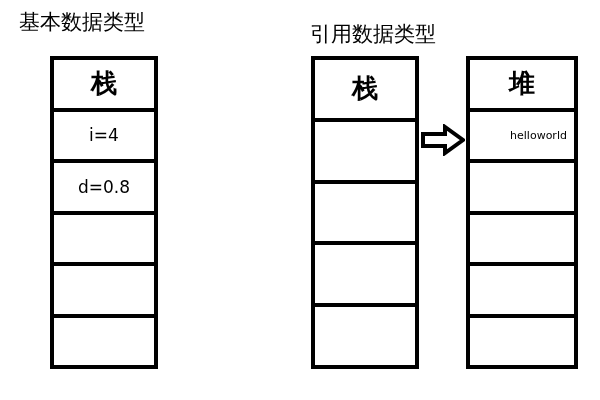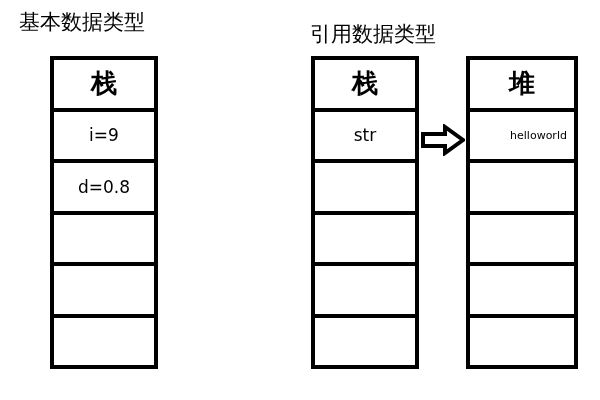--- a/index.html
+++ b/index.html
@@ -90,30 +90,29 @@
 <body>
 
 <div class="canvas">
 
   <div class="section-title" id="title-primitive">基本数据类型</div>
 
   <div class="section-title" id="title-reference">引用数据类型</div>
 
   <div class="mem-column" id="col-stack-primitive">
     <div class="mem-cell header">栈</div>
-    <div class="mem-cell">i=9</div>
+    <div class="mem-cell">i=4</div>
     <div class="mem-cell">d=0.8</div>
     <div class="mem-cell empty"></div>
     <div class="mem-cell empty"></div>
     <div class="mem-cell empty"></div>
   </div>
 
   <div class="mem-column" id="col-stack-reference">
     <div class="mem-cell header">栈</div>
-    <div class="mem-cell">str</div>
     <div class="mem-cell empty"></div>
     <div class="mem-cell empty"></div>
     <div class="mem-cell empty"></div>
     <div class="mem-cell empty"></div>
   </div>
 
   <div id="ref-arrow">
     <svg width="44" height="32" viewBox="0 0 44 32" aria-hidden="true">
       <polygon points="2,10 24,10 24,3 42,16 24,29 24,22 2,22" fill="#ffffff" stroke="#000000" stroke-width="4" stroke-linejoin="miter"></polygon>
     </svg>

